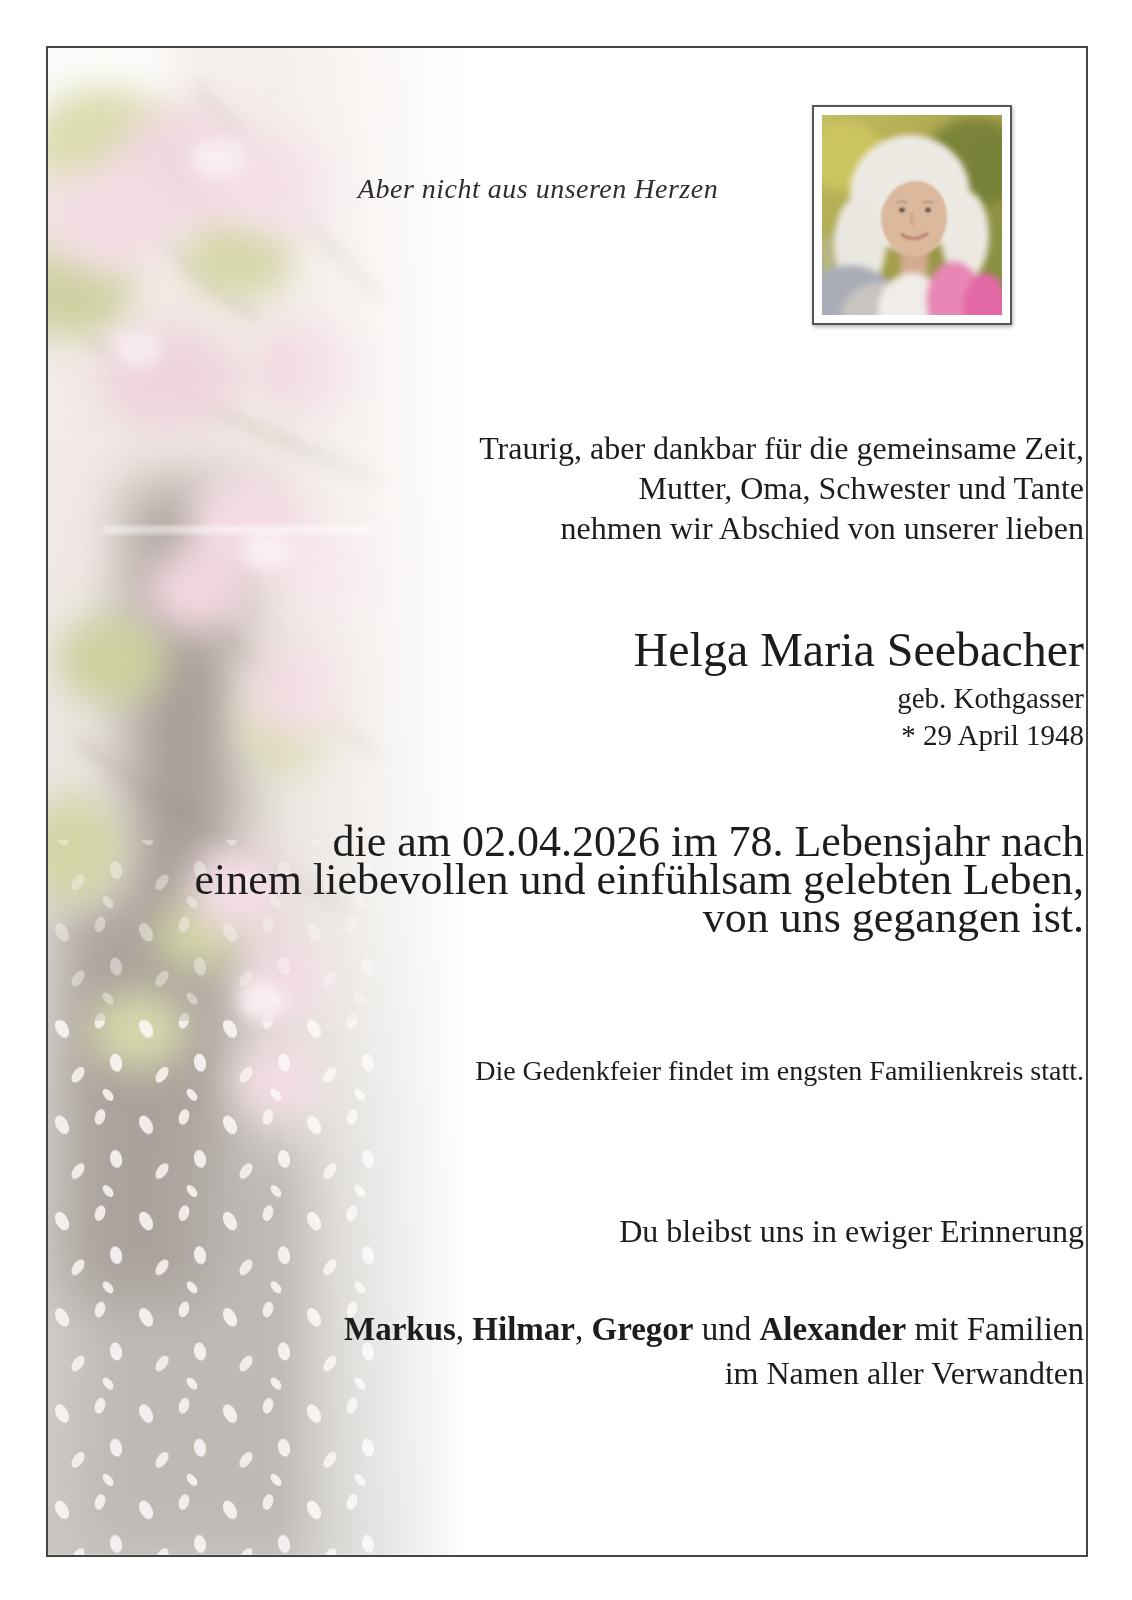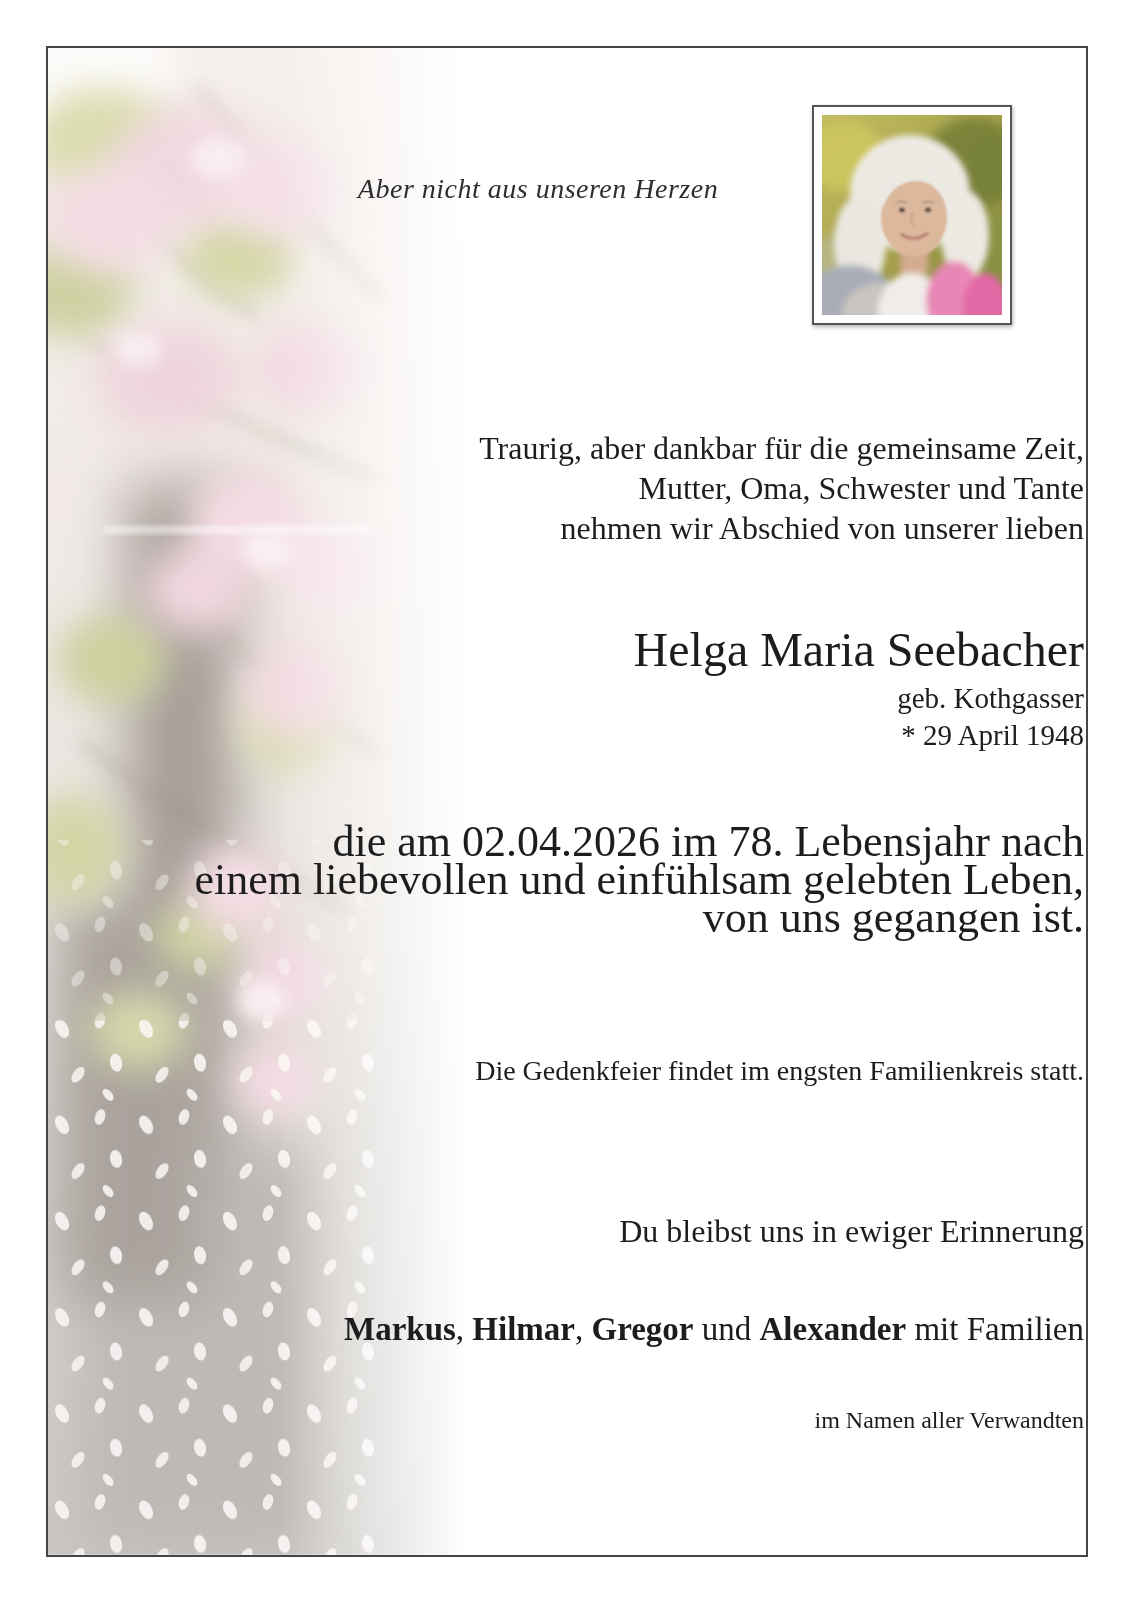--- a/index.html
+++ b/index.html
@@ -29,21 +29,21 @@
   .block{position:absolute;left:130px;width:906px;text-align:right;}
   .intro{top:380px;font-size:32px;line-height:40px;}
   .nameblock{top:572px;}
   .name{font-size:48px;line-height:60px;}
   .sub{font-size:29px;line-height:37px;}
   .passing{top:775px;font-size:44px;line-height:38px;}
   .notice{top:1003px;font-size:28px;line-height:40px;}
   .remembrance{top:1163px;font-size:32px;line-height:40px;}
   .mourners{top:1252px;font-size:33px;line-height:42px;white-space:pre-wrap;margin-top:8px;}
   .mourners .b{font-weight:bold;}
-  .closing{top:1305px;font-size:24px;line-height:40px;margin-top:47px;}
+  .closing{top:1305px;font-size:32px;line-height:40px;}
 </style>
 </head>
 <body>
 
 <div class="card">
 
   <svg class="bg" viewBox="0 0 420 1503" preserveAspectRatio="none" aria-hidden="true">
     <defs>
       <linearGradient id="baseG" x1="0" y1="0" x2="0" y2="1">
         <stop offset="0" stop-color="#f5efec"></stop>

